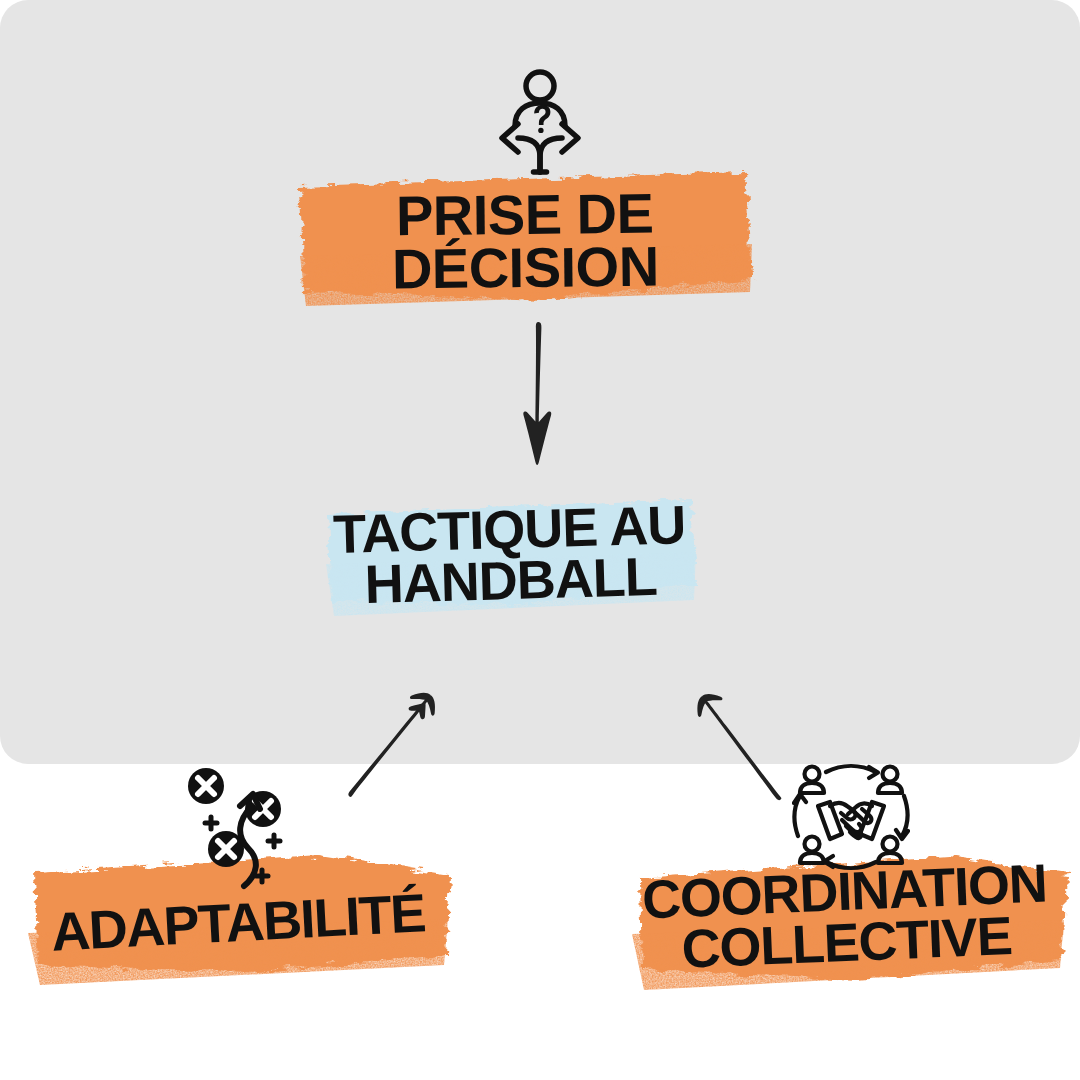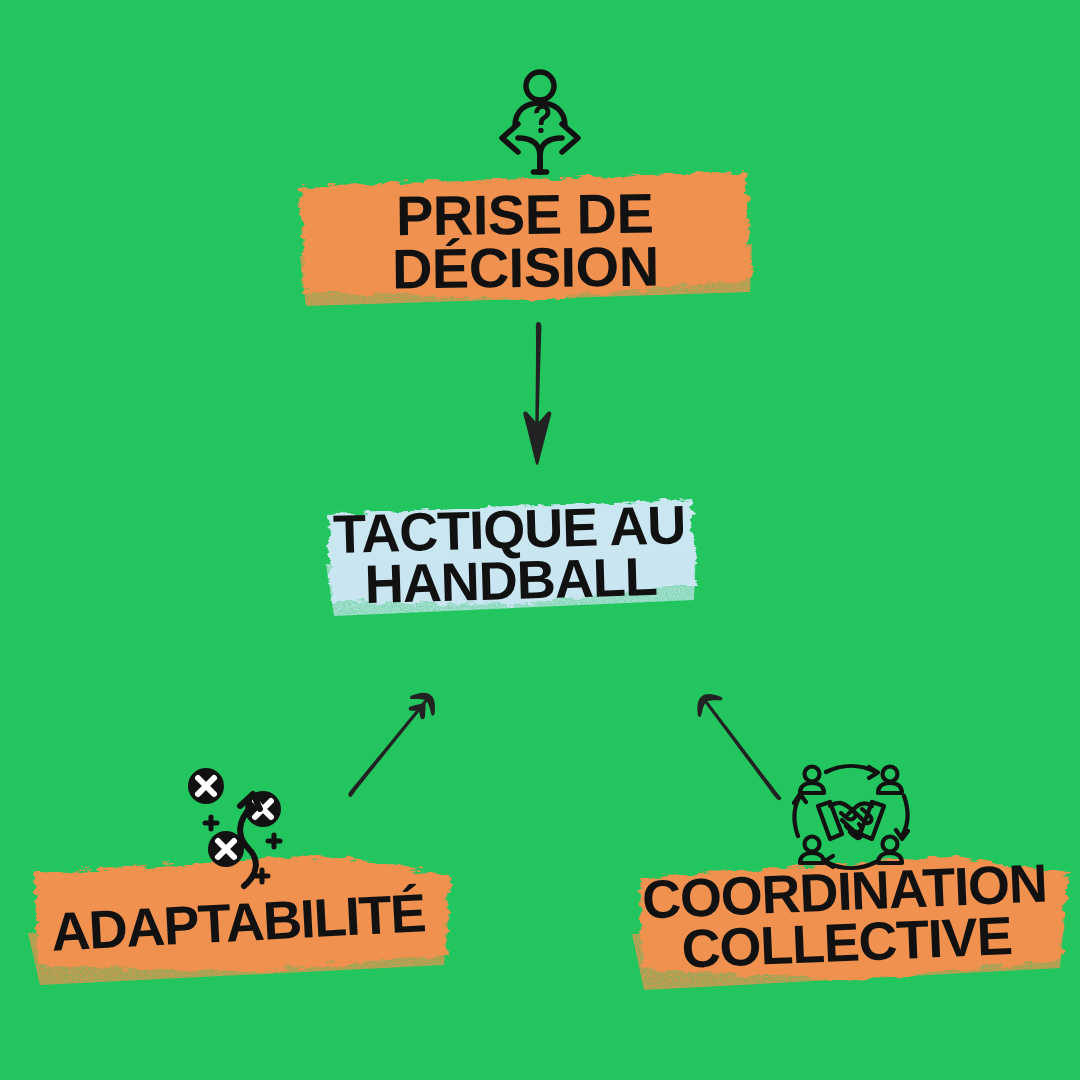--- a/index.html
+++ b/index.html
@@ -10,22 +10,23 @@
   body {
     width: 1080px;
     height: 1080px;
     overflow: hidden;
     font-family: "Liberation Sans", sans-serif;
   }
 
   #canvas {
     position: relative;
     width: 1080px;
-    height: 1080px;
-    background: #22c55e;
+    height: 764px;
+    background: #e5e5e5;
+    border-radius: 28px;
   }
 
   
   .node {
     position: absolute;
   }
   .brush-wrap {
     position: absolute;
     inset: 0;
     pointer-events: none;

